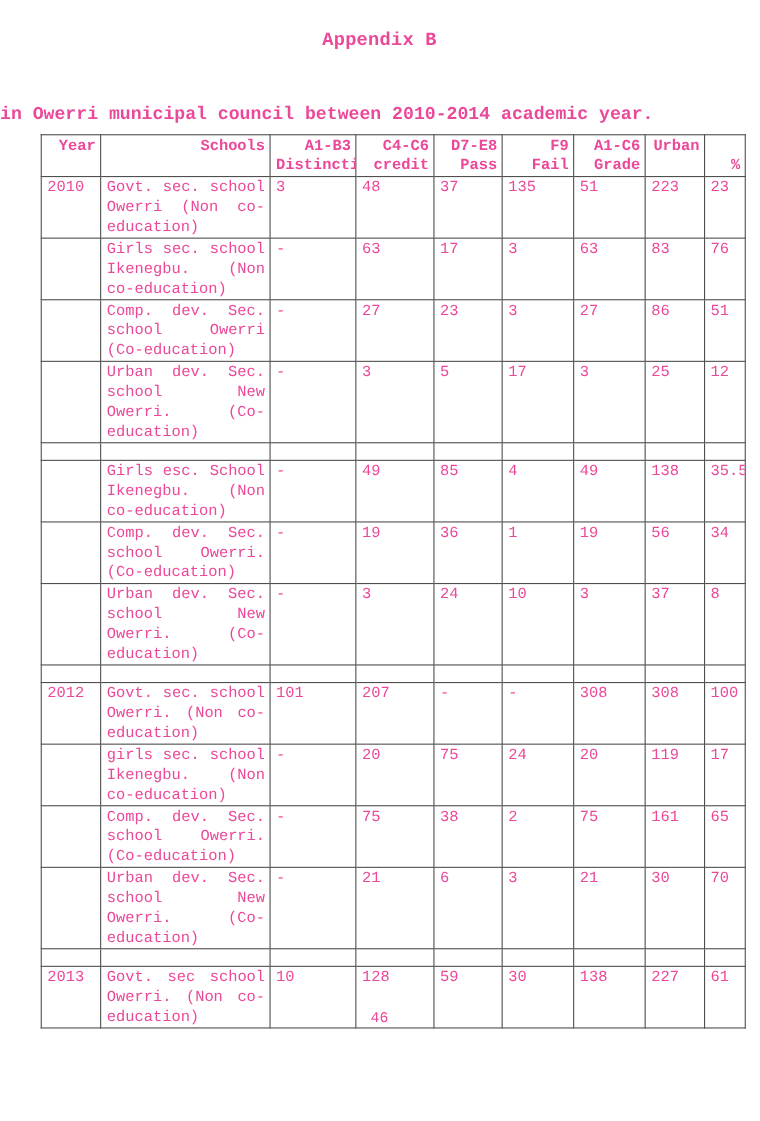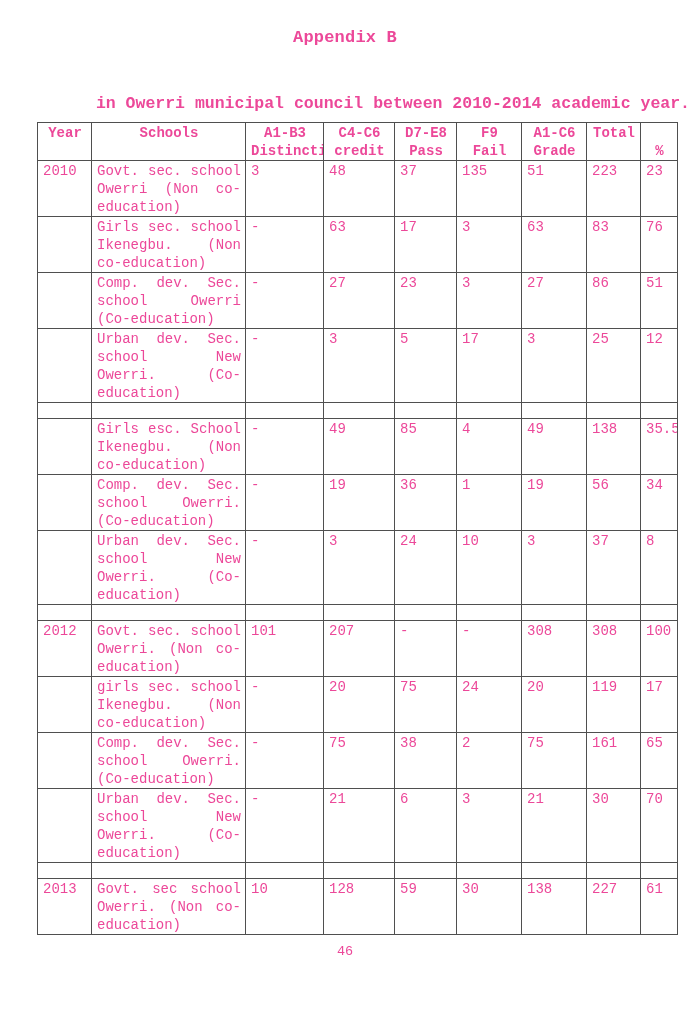--- a/index.html
+++ b/index.html
@@ -23,59 +23,59 @@
   .doc-subtitle1 {
     position: absolute;
     top: 61px; left: 0; width: 100%;
     text-align: center;
     font-weight: bold;
     font-size: 16.5px;
   }
   .doc-subtitle2 {
     position: absolute;
     top: 94px; left: 0; width: 100%;
-    text-align: right;
+    text-align: left;
     font-weight: bold;
     font-size: 16.5px;
   }
   table.results {
     position: absolute;
     top: 122px; left: 37px;
     width: 640px;
     border-collapse: collapse;
     table-layout: fixed;
     font-size: 14px;
     line-height: 18px;
   }
   table.results th, table.results td {
     border: 1px solid #4f4f4f;
     vertical-align: top;
     padding: 1px 4px 0 5px;
     overflow: hidden;
   }
   table.results thead tr { height: 38px; }
   table.results th {
-    text-align: center;
+    text-align: right;
     font-weight: bold;
     padding-left: 5px;
   }
   .hline { min-height: 18px; line-height: 18px; }
   tr.school-row { height: 55px; }
   tr.spacer-row { height: 16px; }
   tr.spacer-row td { padding: 0; }
   td.year-cell { padding-left: 9px; margin-top: 36px; }
   td.school-cell {
     text-align: justify;
     padding-left: 8px;
     padding-right: 15px;
   }
   td.value-cell { padding-left: 5px; }
   .page-number {
     position: absolute;
-    top: 944px; left: 0; width: 100%;
+    top: 919px; left: 0; width: 100%;
     text-align: center;
     font-size: 13.5px;
   }
 </style>
 </head>
 <body>
 
 <div class="page">
   <div class="doc-title">Appendix B</div>
   <div class="doc-subtitle2">in Owerri municipal council between 2010-2014 academic year.</div>
@@ -116,21 +116,21 @@
           </th>
           <th>
             <div class="hline">F9</div>
             <div class="hline">Fail</div>
           </th>
           <th>
             <div class="hline">A1-C6</div>
             <div class="hline">Grade</div>
           </th>
           <th>
-            <div class="hline">Total</div>
+            <div class="hline">Urban</div>
             <div class="hline"></div>
           </th>
           <th>
             <div class="hline"></div>
             <div class="hline">%</div>
           </th>
         </tr>
       </thead>
     <tbody>
         <tr class="school-row">

